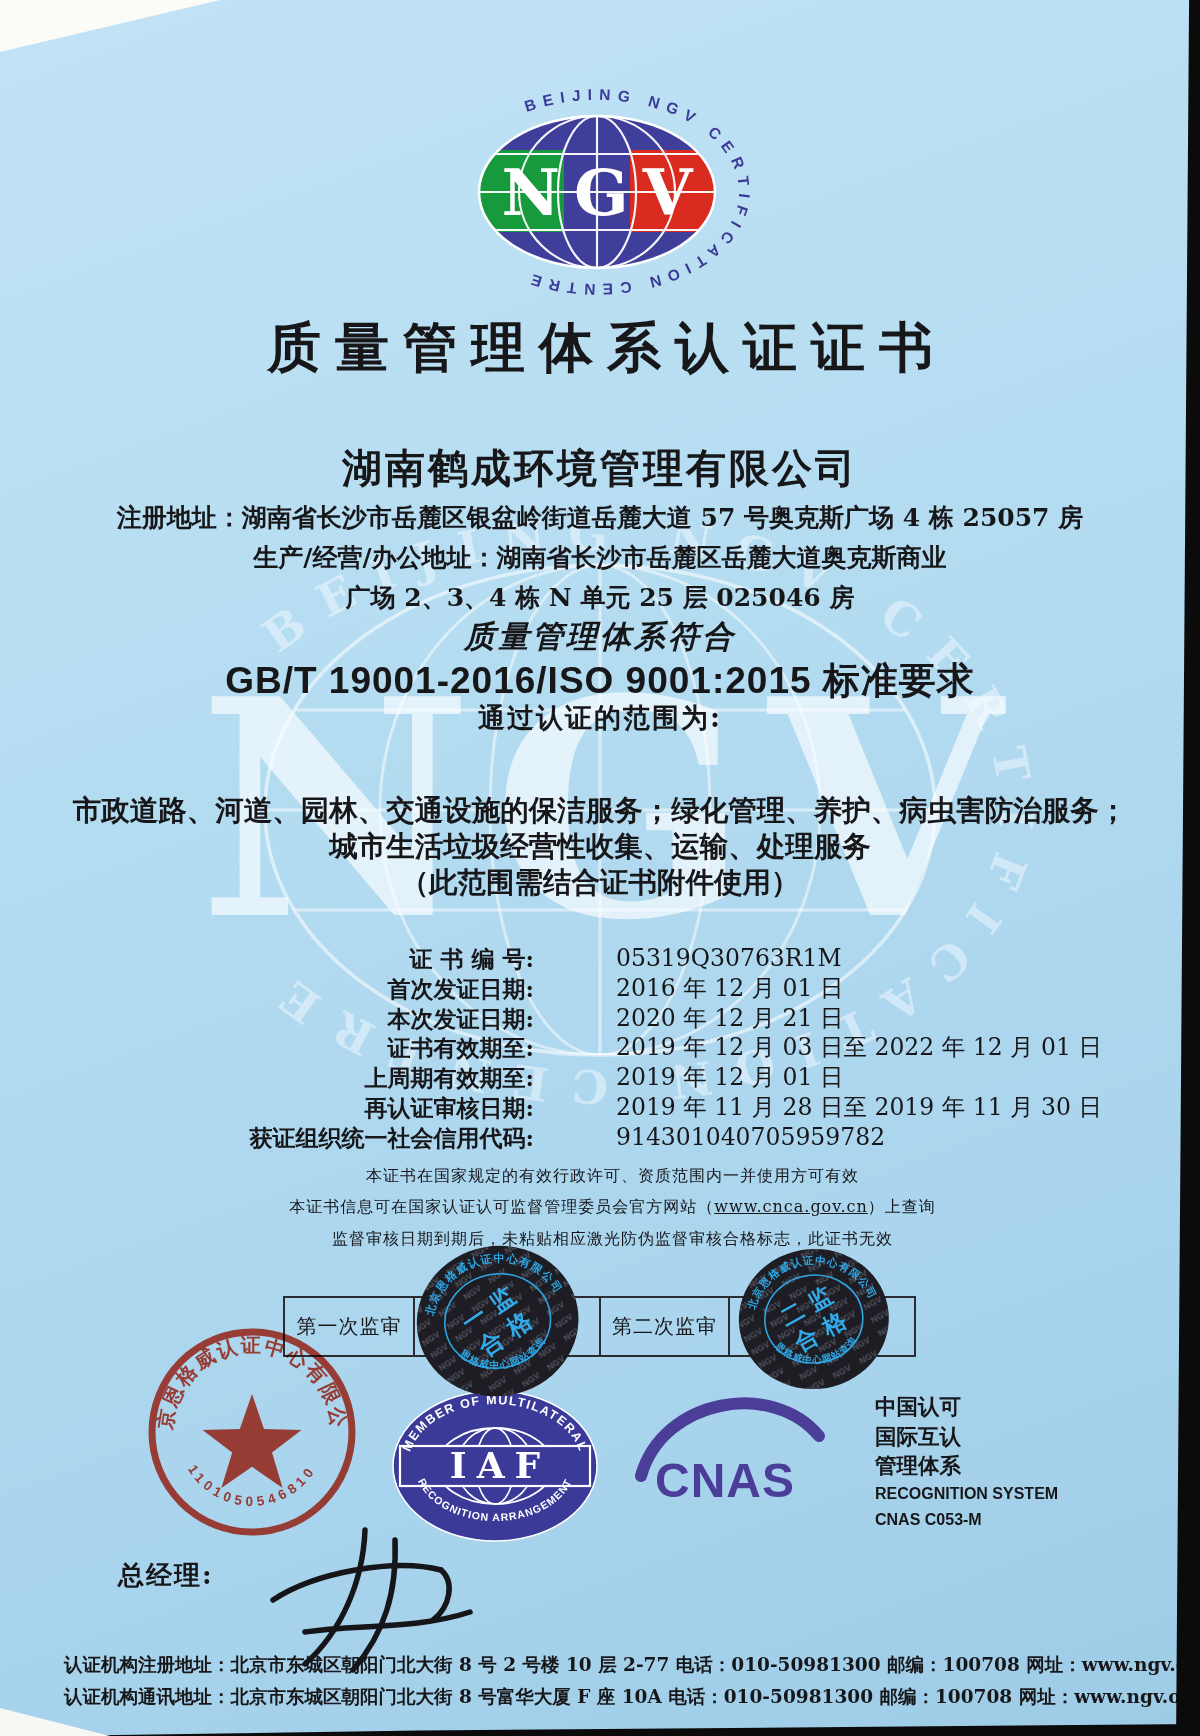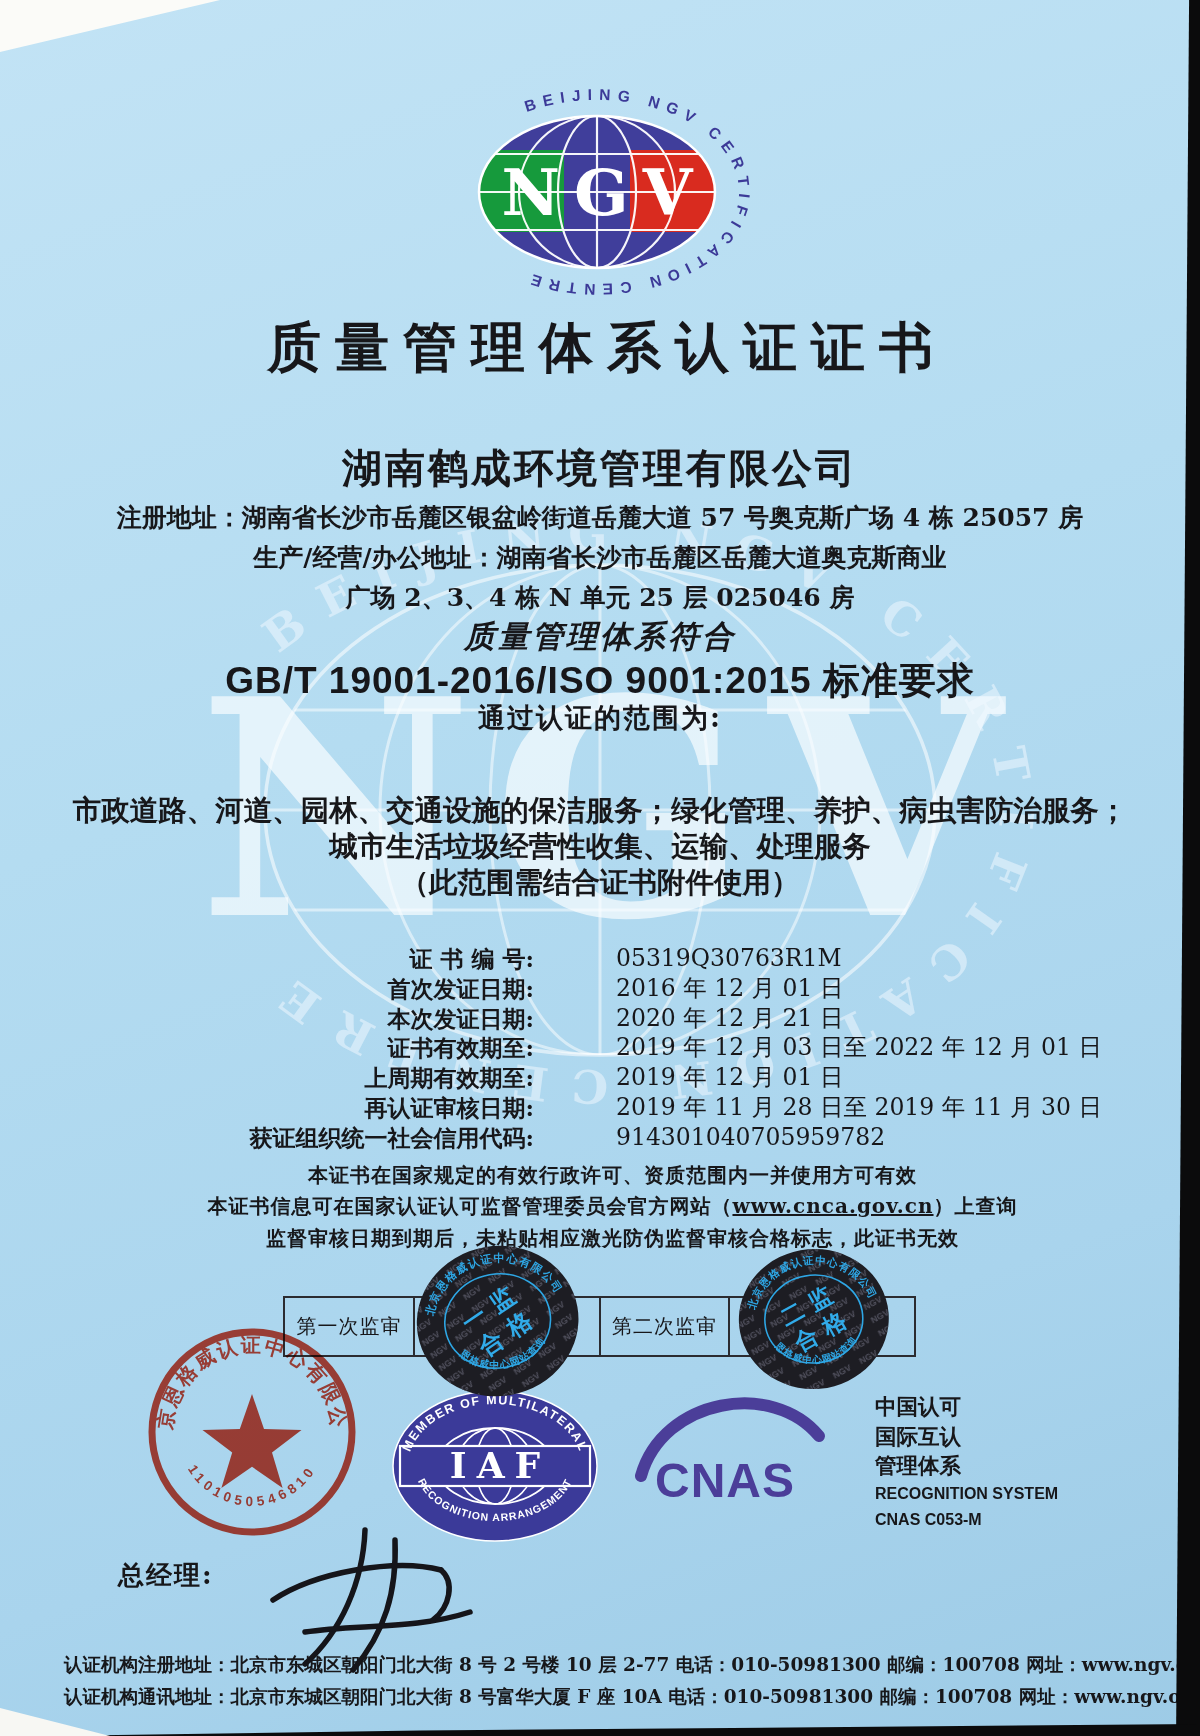--- a/index.html
+++ b/index.html
@@ -12,21 +12,21 @@
   .title{font-size:54px;font-weight:900;letter-spacing:14px;text-indent:14px;}
   .company{font-size:40px;font-weight:800;letter-spacing:3px;}
   .addr{font-size:25px;font-weight:600;line-height:40px;}
   .conform{font-size:31px;font-weight:800;letter-spacing:3px;font-style:italic;}
   .standard{font-size:37px;font-weight:800;letter-spacing:1px;font-family:"Liberation Sans","DejaVu Sans",sans-serif;}
   .scopeintro{font-size:27px;font-weight:800;letter-spacing:2px;}
   .scope{font-size:28.5px;font-weight:700;line-height:36px;}
   .frow{display:flex;height:29.8px;line-height:29.8px;}
   .flabel{width:534px;text-align:right;font-size:23px;font-weight:700;}
   .fvalue{margin-left:82px;font-size:23.5px;}
-  .notes{font-size:20px;font-weight:700;line-height:31.4px;letter-spacing:1px;padding-left:25px;}
+  .notes{font-size:16px;font-weight:400;line-height:31.4px;letter-spacing:1px;padding-left:25px;}
   .uline{text-decoration:underline;}
   .stable{display:grid;grid-template-columns:130px 186px 129px 184px;
           border:2px solid #2b2b30;height:57px;}
   .scell{border-right:2px solid #2b2b30;display:flex;align-items:center;justify-content:center;
          font-size:20px;letter-spacing:1px;}
   .scell:last-child{border-right:none;}
   .cnasblock{line-height:29.5px;font-size:21.5px;font-weight:600;}
   .cnasblock .en{font-family:"Liberation Sans","DejaVu Sans",sans-serif;font-size:16px;font-weight:bold;line-height:26px;}
   .gm{font-size:26px;font-weight:800;letter-spacing:2px;}
   .footer{font-size:18.5px;font-weight:700;white-space:nowrap;}

